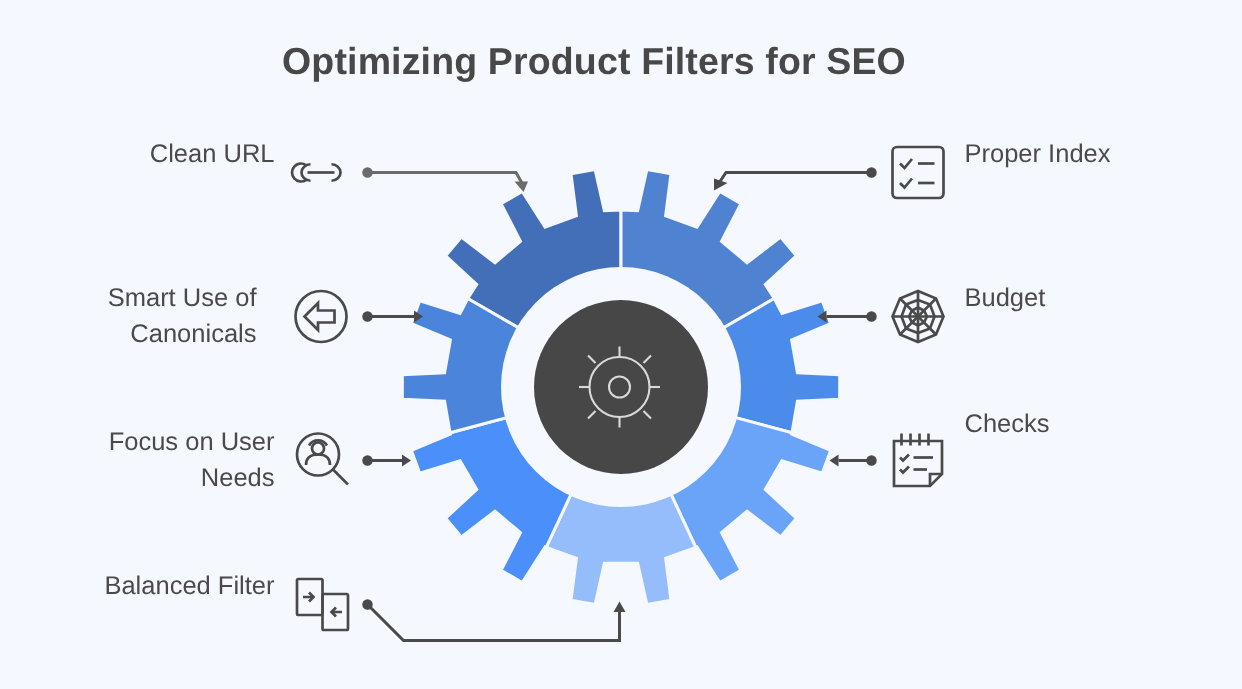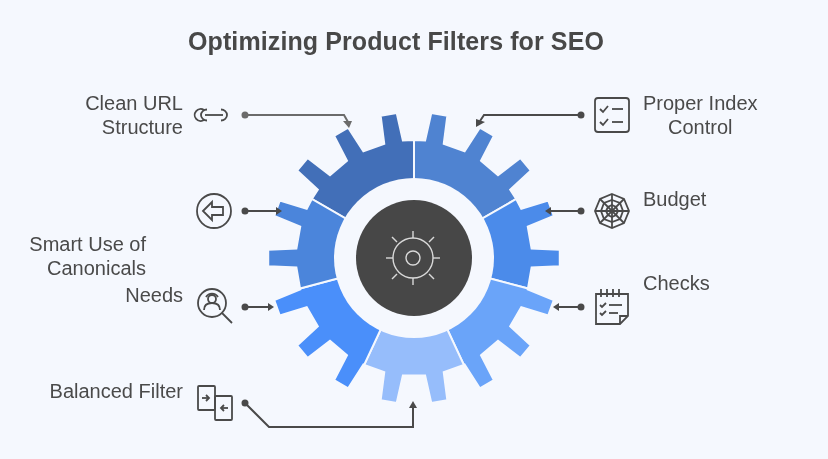--- a/index.html
+++ b/index.html
@@ -8,24 +8,24 @@
     background: #f5f8fe;
     font-family: "Liberation Sans", sans-serif;
     position: relative;
   }
   .title {
     position: absolute; left: 0; top: 27px; width: 792px;
     text-align: center; font-size: 25px; font-weight: bold; color: #484848;
     letter-spacing: 0.1px;
   }
   .label {
-    position: absolute; font-size: 20px; line-height: 24px; color: #4a4a4a;
+    position: absolute; font-size: 17px; line-height: 24px; color: #4a4a4a;
   }
   .label.left { text-align: right; }
-  .label.right { text-align: center; }
+  .label.right { text-align: left; }
   svg.main { position: absolute; left: 0; top: 0; }
 </style>
 </head>
 <body>
 
 <div class="title">Optimizing Product Filters for SEO</div>
 
 <svg class="main" width="828" height="459" viewBox="0 0 828 459">
   <g id="gear">
       <path d="M414,140 L402.8952190284153,140.52368817683657 L396.71302062725084,113.02703581644562 L380.66077296384424,115.85748018051859 L384.2558157273126,143.81031788312737 L363.3856542584288,151.4064354421305 L348.17187905934315,127.68247050598967 L334.05576937008766,135.8324102349916 L346.99443808373405,160.86990851293584 L329.9809265730624,175.14593974657086 L307.57058039647393,158.0561225344115 L297.09321984148494,170.54255461672443 L317.81492010403065,189.64482166356387 L311.8090023534362,199 L345.58399310102936,218.5 A79,79 0 0,0 414,179 Z" fill="#426fb8" stroke="#f5f8fe" stroke-width="2"></path>
@@ -154,34 +154,33 @@
     <rect x="215" y="396" width="17" height="24" rx="1"></rect>
     <polyline points="202,398 209,398"></polyline>
     <polyline points="206,395 209,398 206,401"></polyline>
     <polyline points="228,408 221,408"></polyline>
     <polyline points="224,405 221,408 224,411"></polyline>
   </g>
 </svg>
 
 <div class="label left" style="right:645px; top:91px;">
   <div>Clean URL</div>
-  <div>Structure</div>
 </div>
-<div class="label left" style="right:682px; top:187px;margin-top:45px;">
+<div class="label left" style="right:657px; top:187px;">
   <div>Smart Use of</div>
   <div>Canonicals</div>
 </div>
 <div class="label left" style="right:645px; top:283px;">
+  <div>Focus on User</div>
   <div>Needs</div>
 </div>
 <div class="label left" style="right:645px; top:379px;">
   <div>Balanced Filter</div>
 </div>
 <div class="label right" style="left:643px; top:91px;">
   <div>Proper Index</div>
-  <div>Control</div>
 </div>
 <div class="label right" style="left:643px; top:187px;">
   <div>Budget</div>
 </div>
 <div class="label right" style="left:643px; top:271px;">
   <div>Checks</div>
 </div>
 
 </body></html>

